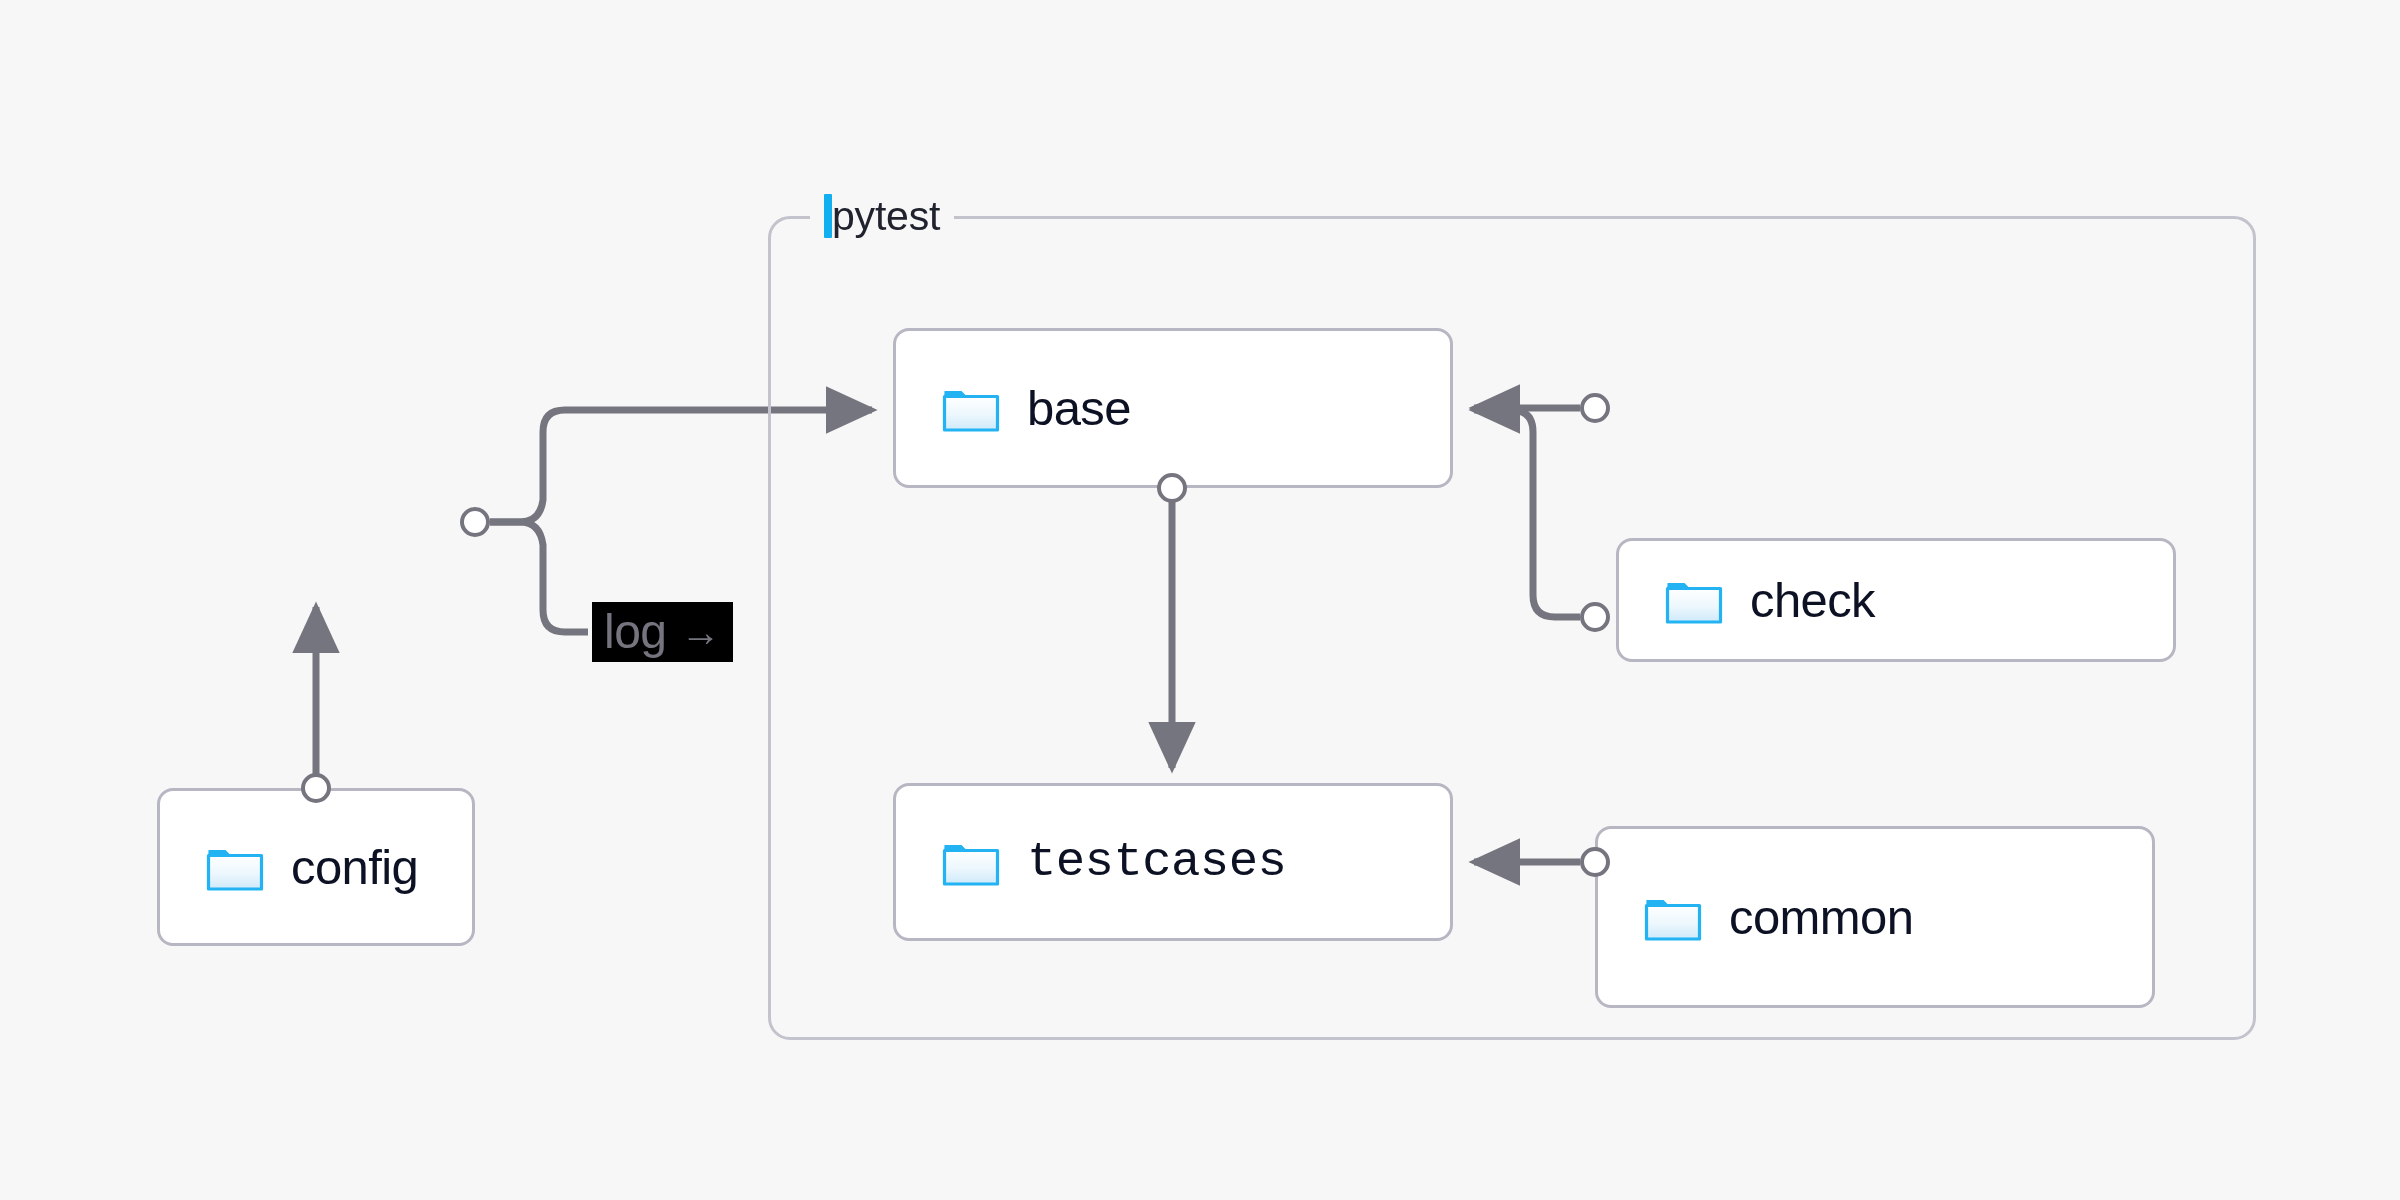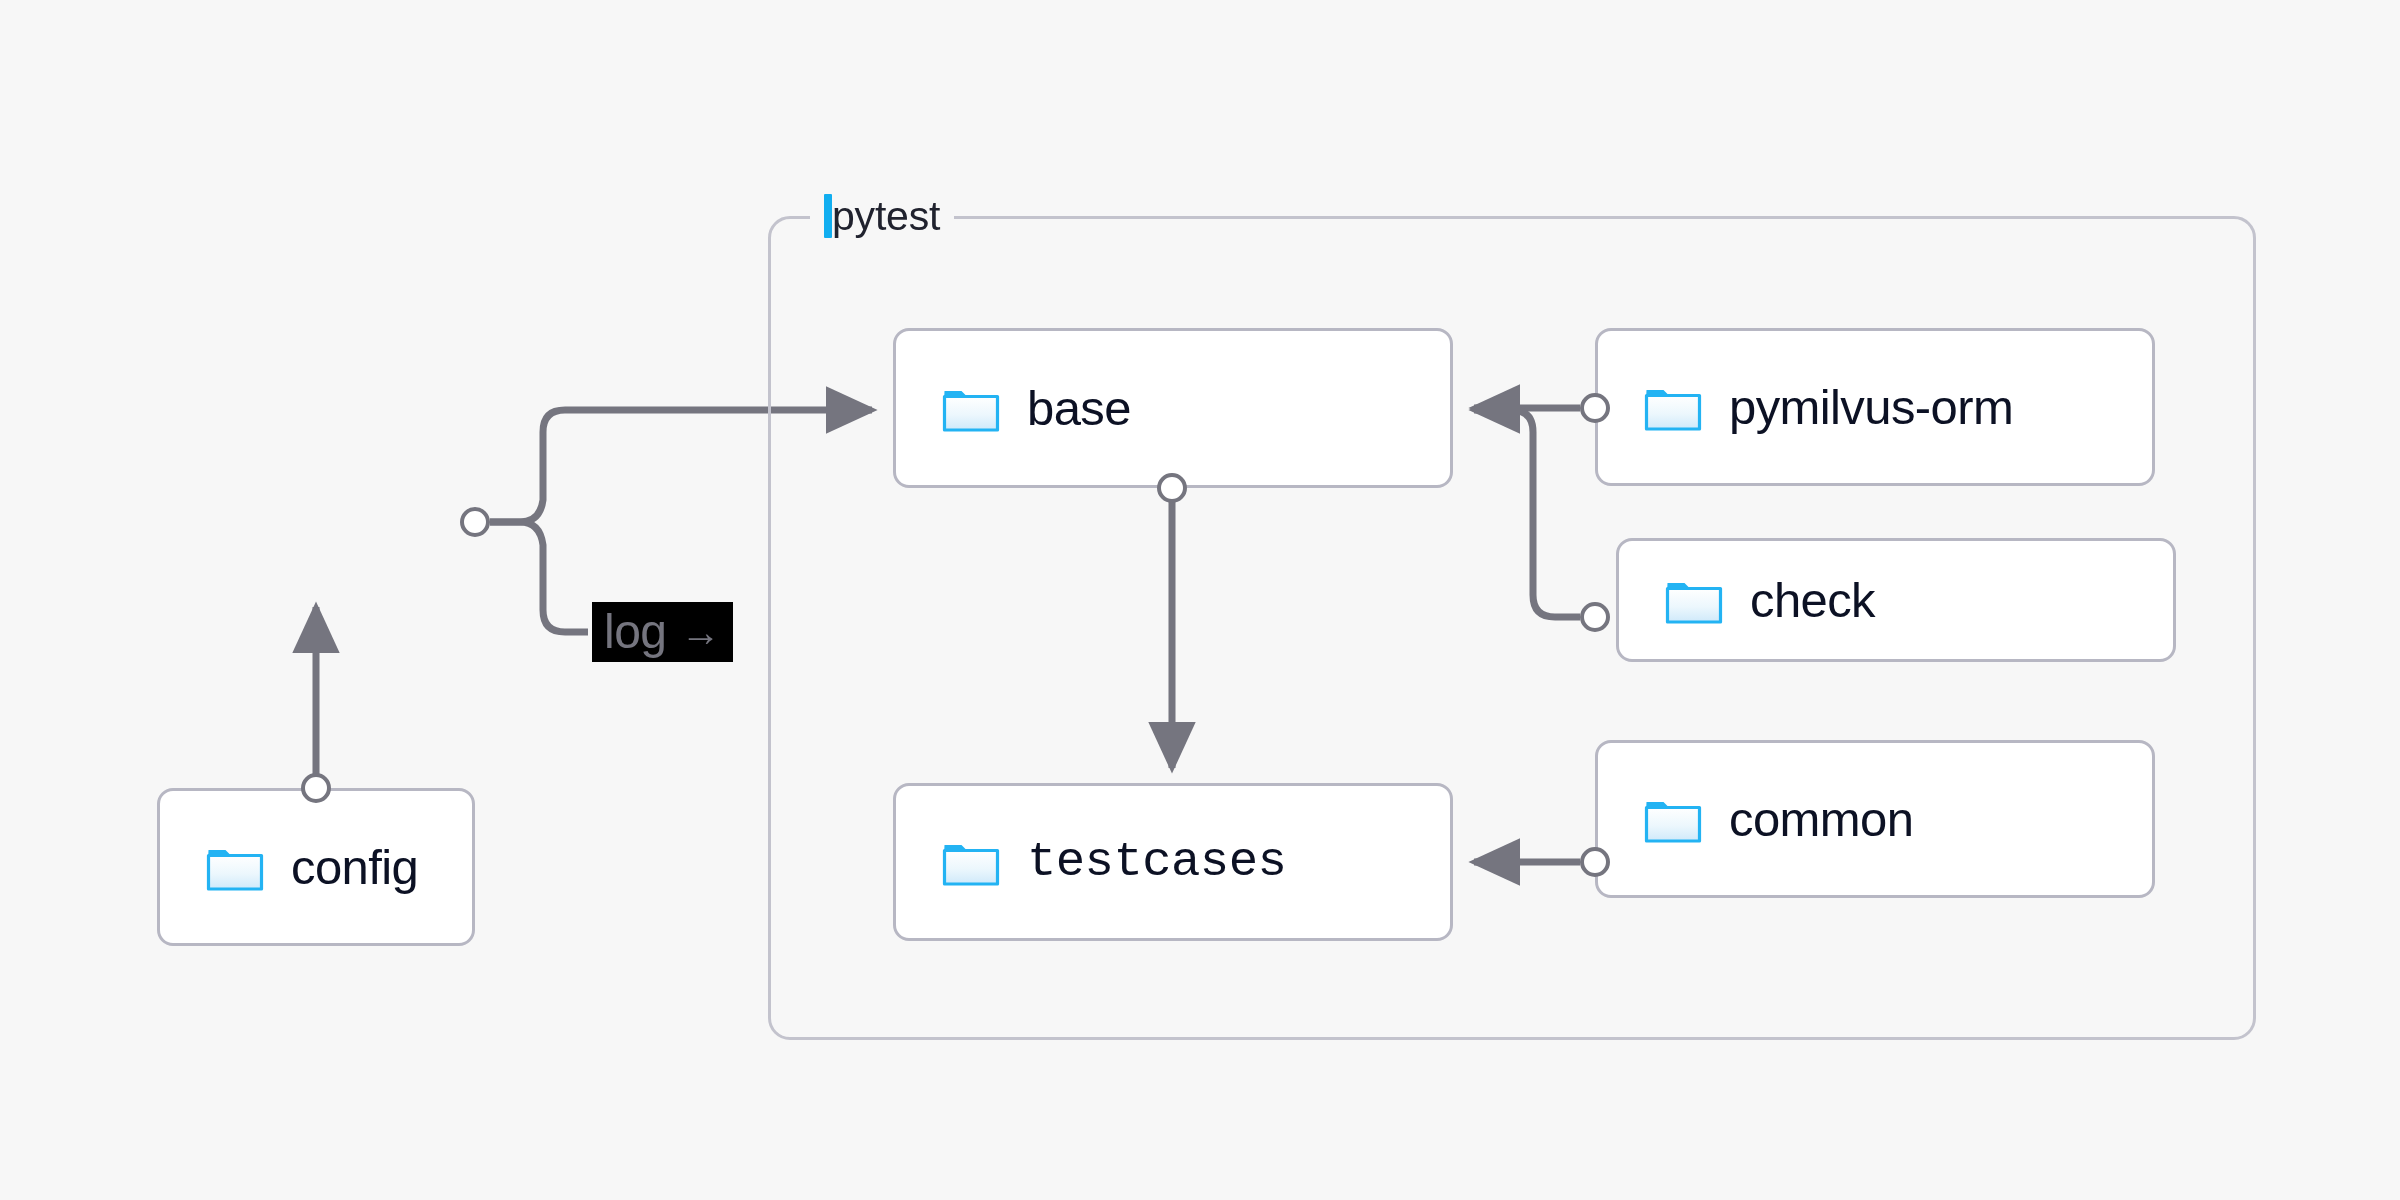--- a/index.html
+++ b/index.html
@@ -186,39 +186,32 @@
   <div class="port" style="left:1157px; top:473px;"></div>
 
   <div class="node" style="left:893px; top:783px; width:560px; height:158px;font-family:Liberation Mono, monospace;">
     <svg class="folder-icon" viewBox="0 0 60 52">
       <path d="M3.5,9 h17 l4.5,4.5 h12 v6 h-34 z" fill="#23b3f3"></path>
       <path d="M3.5,14.5 h53 v33.5 h-53 z" fill="url(#folderGrad)" stroke="#23b3f3" stroke-width="3.2" stroke-linejoin="round"></path>
     </svg>
     <span class="node-label">testcases</span>
   </div>
 
-  <div class="node" style="left:1595px; top:328px; width:560px; height:158px;">
-    <svg class="folder-icon" viewBox="0 0 60 52">
-      <path d="M3.5,9 h17 l4.5,4.5 h12 v6 h-34 z" fill="#23b3f3"></path>
-      <path d="M3.5,14.5 h53 v33.5 h-53 z" fill="url(#folderGrad)" stroke="#23b3f3" stroke-width="3.2" stroke-linejoin="round"></path>
-    </svg>
-    <span class="node-label">pymilvus-orm</span>
-  </div>
   <div class="port" style="left:1580px; top:393px;"></div>
 
   <div class="node" style="left:1616px; top:538px; width:560px; height:124px;">
     <svg class="folder-icon" viewBox="0 0 60 52">
       <path d="M3.5,9 h17 l4.5,4.5 h12 v6 h-34 z" fill="#23b3f3"></path>
       <path d="M3.5,14.5 h53 v33.5 h-53 z" fill="url(#folderGrad)" stroke="#23b3f3" stroke-width="3.2" stroke-linejoin="round"></path>
     </svg>
     <span class="node-label">check</span>
   </div>
   <div class="port" style="left:1580px; top:602px;"></div>
 
-  <div class="node" style="left:1595px; top:740px; width:560px; height:158px;">
+  <div class="node" style="left:1595px; top:826px; width:560px; height:182px;">
     <svg class="folder-icon" viewBox="0 0 60 52">
       <path d="M3.5,9 h17 l4.5,4.5 h12 v6 h-34 z" fill="#23b3f3"></path>
       <path d="M3.5,14.5 h53 v33.5 h-53 z" fill="url(#folderGrad)" stroke="#23b3f3" stroke-width="3.2" stroke-linejoin="round"></path>
     </svg>
     <span class="node-label">common</span>
   </div>
   <div class="port" style="left:1580px; top:847px;"></div>
 
   <div class="edge-label" style="left:592px; top:602px;">
     <span class="edge-label-text">log</span>

